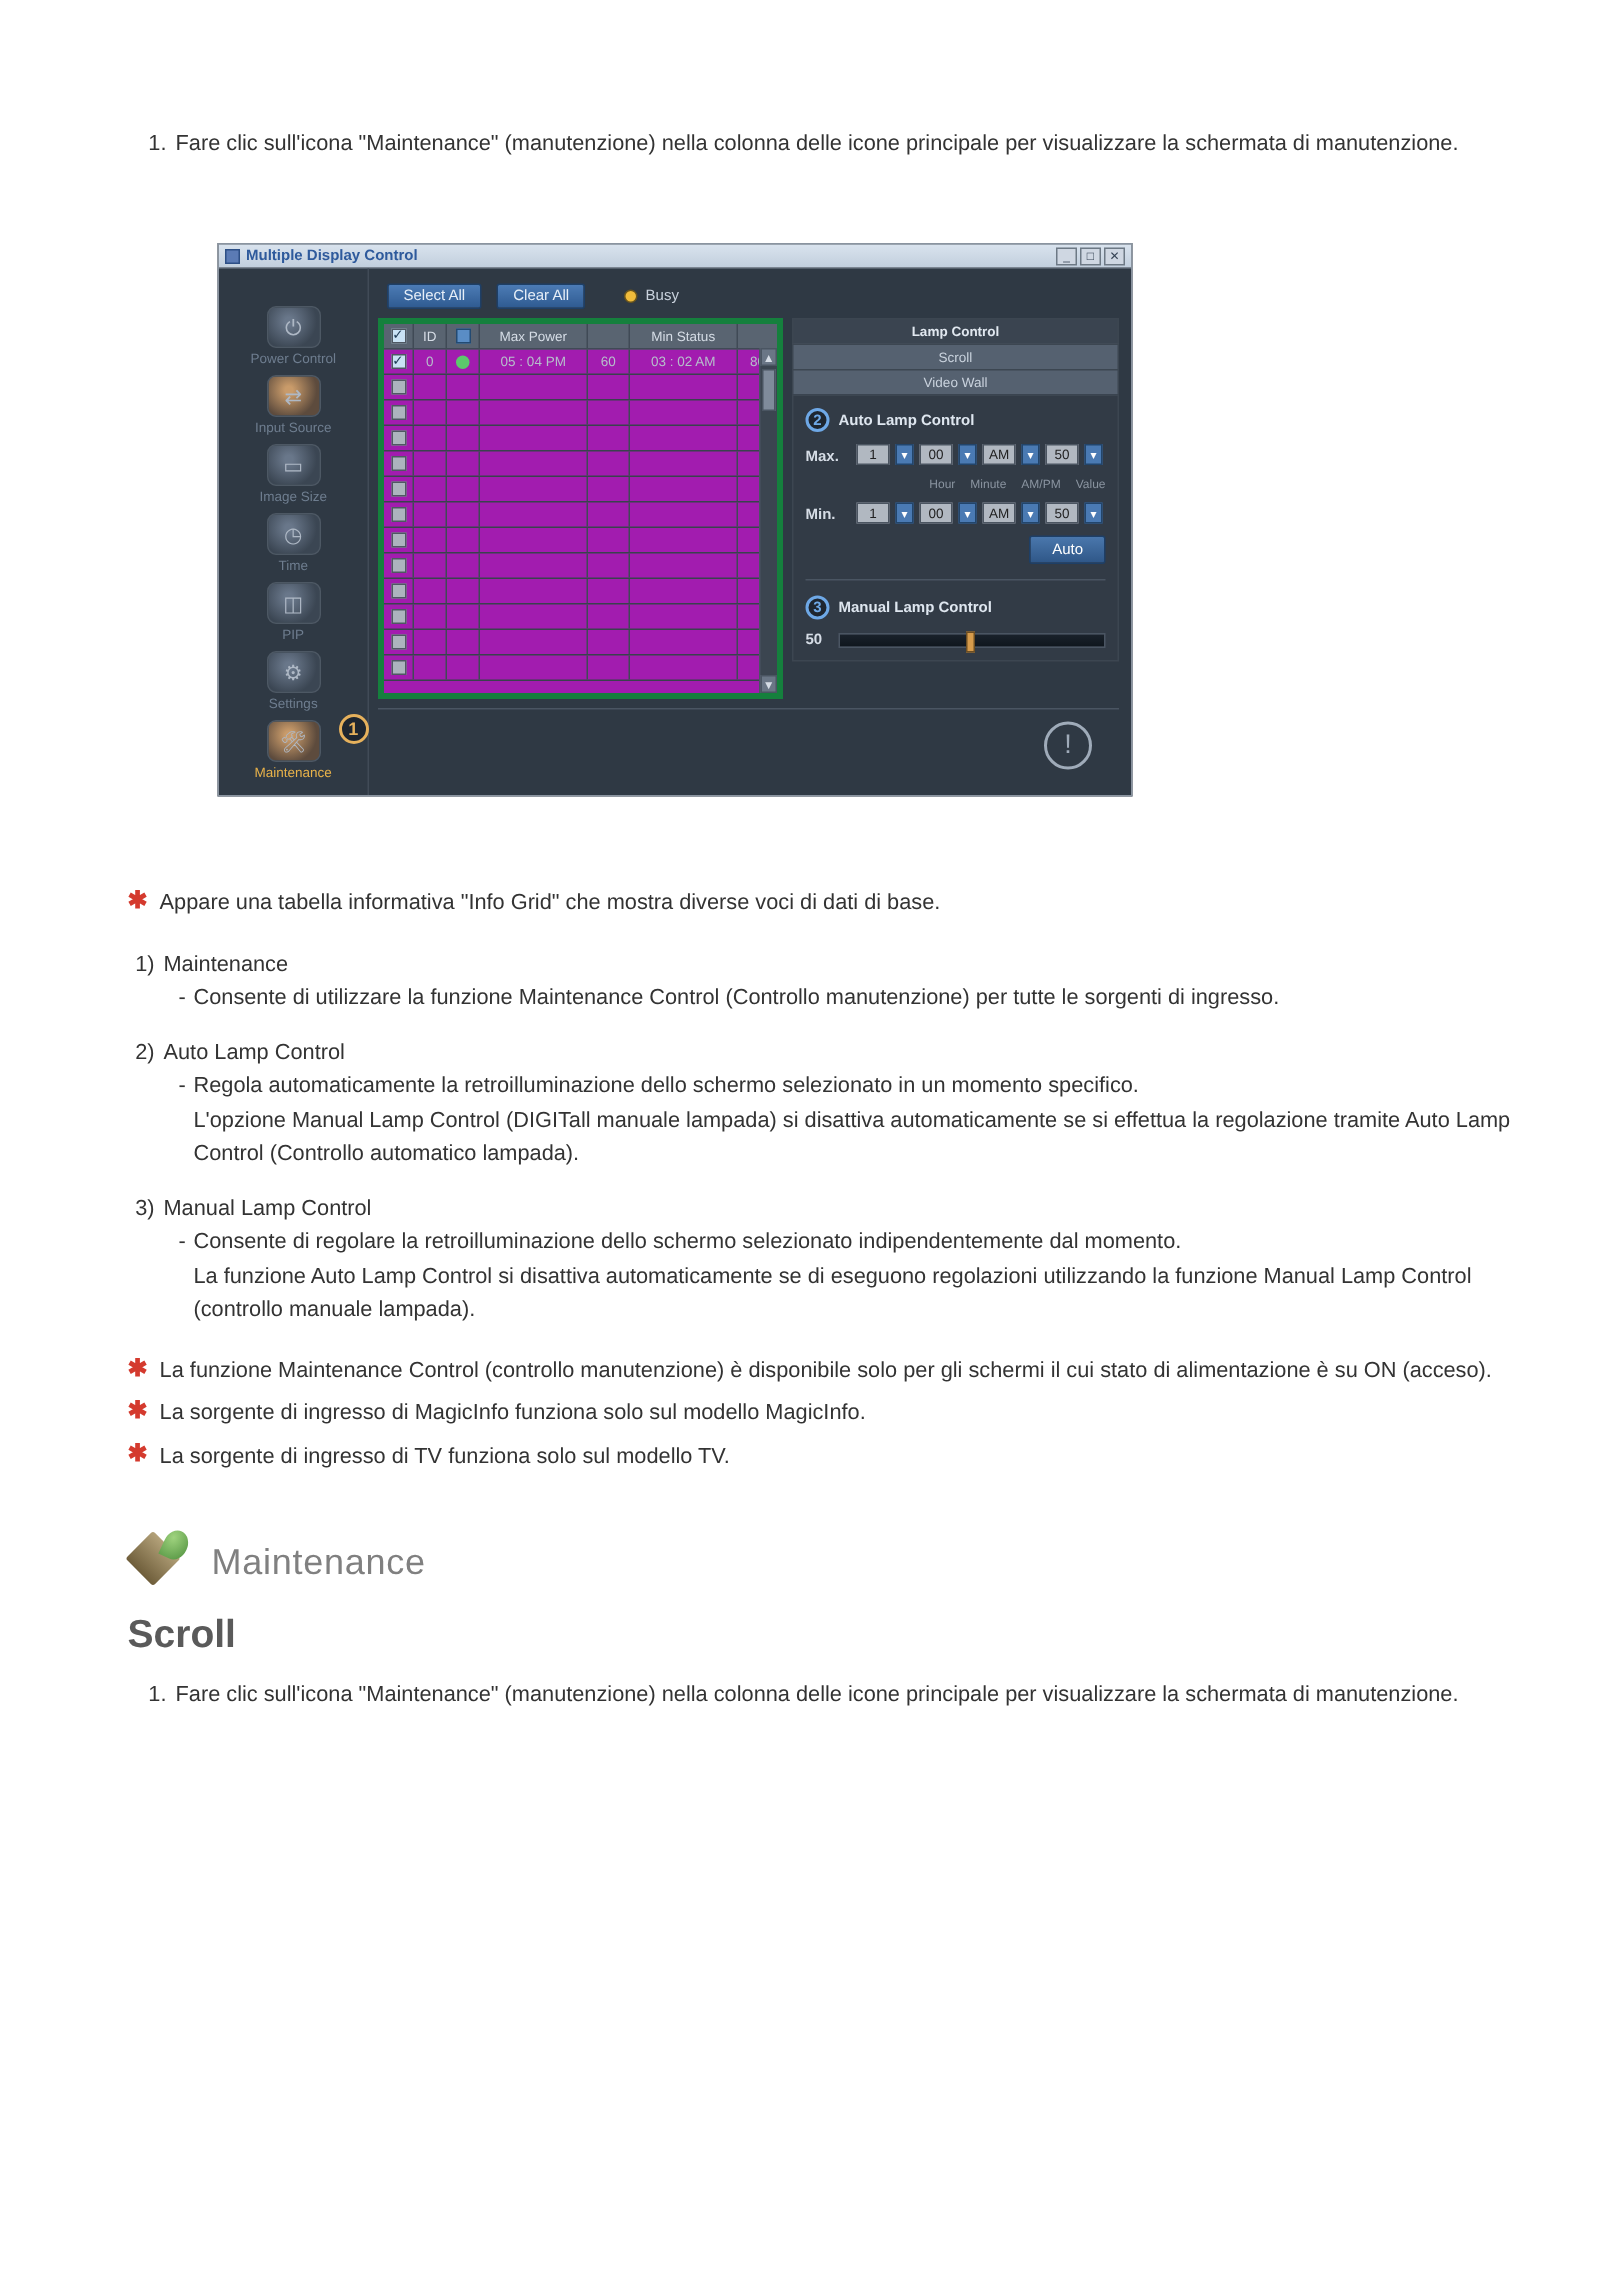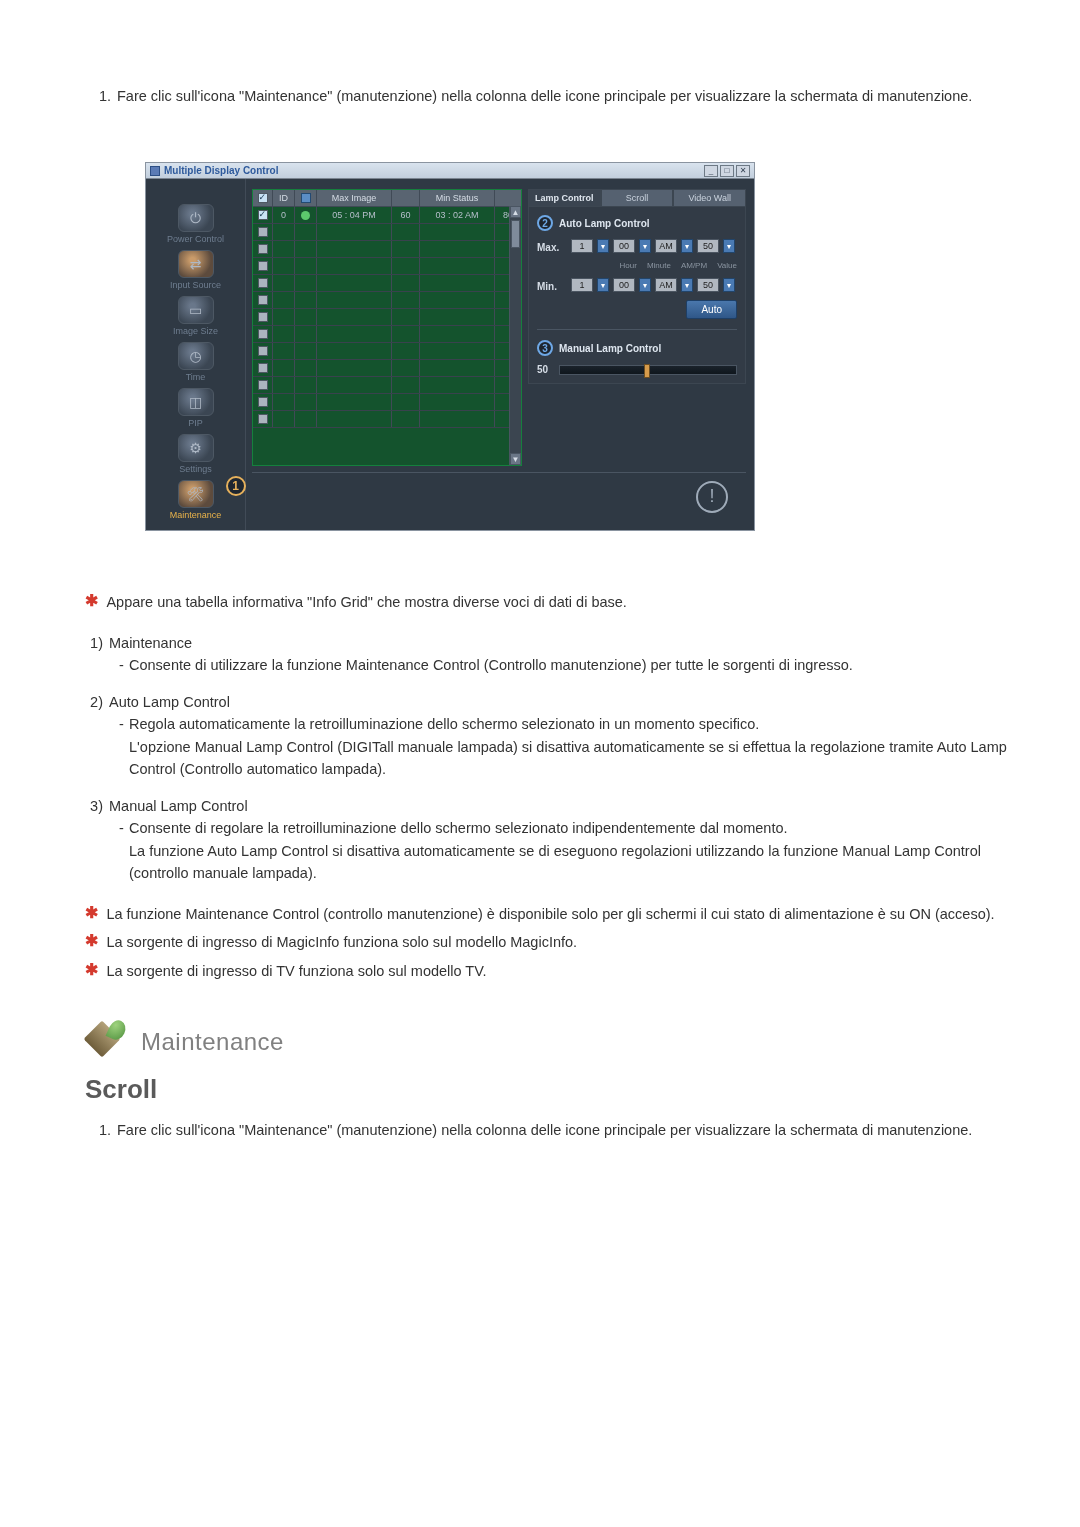--- a/index.html
+++ b/index.html
@@ -27,38 +27,38 @@
   .side-glyph { width: 36px; height: 28px; border-radius: 6px; background: radial-gradient(circle at 40% 35%, #69778a 10%, #3b4653 70%); border: 1px solid #4d5864; display: flex; align-items: center; justify-content: center; font-size: 14px; color: #aeb8c5; }
   .side-glyph.warm { background: radial-gradient(circle at 40% 35%, #c99b6a 10%, #5d4b3d 70%); }
 
   .main { flex: 1; padding: 10px 8px 10px 6px; display: flex; flex-direction: column; gap: 6px; }
   .btn-row { display: flex; align-items: center; gap: 10px; padding-left: 6px; }
   .blu-btn { background: linear-gradient(#4c7bb5,#2f5b91); color: #e7eff8; border: 1px solid #1e3f66; padding: 2px 10px; font-size: 10px; border-radius: 2px; }
   .busy { display: flex; align-items: center; gap: 5px; margin-left: 16px; }
   .busy-dot { width: 9px; height: 9px; border-radius: 50%; background: #f0bc3b; border: 1px solid #6a551d; }
 
   .mid-row { display: flex; gap: 6px; flex: 1; position: relative; }
-  .grid-pane { flex: 1; background: #14532d; border: 1px solid #15803d; }
+  .grid-pane { flex: 1; background: #a21caf; border: 4px solid #15803d; }
   .grid-head { display: flex; background: #596471; color: #d6dde6; font-size: 9px; border-bottom: 1px solid #404a56; }
   .grid-head > div, .grid-row > div { border-right: 1px solid #404a56; min-height: 16px; display: flex; align-items: center; justify-content: center; padding: 0 2px; }
   .c-chk { width: 20px; } .c-id { width: 22px; } .c-pwr { width: 22px; } .c-max { flex: 1.3; } .c-mx { width: 28px; } .c-min { flex: 1.3; } .c-mn { width: 26px; }
   .grid-body { position: relative; }
   .grid-row { display: flex; color: #b6bfcb; font-size: 9px; border-bottom: 1px solid #39424d; }
   .chkbox { width: 10px; height: 10px; background: #acb4be; border: 1px solid #4f5863; }
   .chkbox.on { background: #c9e2f5; position: relative; }
   .chkbox.on::after { content: "✓"; position: absolute; left: 0; top: -2px; font-size: 9px; color: #1d3a55; }
   .pwr-dot { width: 9px; height: 9px; border-radius: 50%; }
   .pwr-dot.g { background: #5cc96c; }
   .scrollbar { position: absolute; right: 0; top: 16px; bottom: 0; width: 12px; background: #3b4550; border-left: 1px solid #4a5562; }
   .scroll-up, .scroll-dn { position: absolute; left: 0; right: 0; height: 12px; background: #6a7686; border: 1px solid #4a5562; display: flex; align-items: center; justify-content: center; font-size: 8px; color: #d6dde6; }
   .scroll-up { top: 0; } .scroll-dn { bottom: 0; }
   .scroll-thumb { position: absolute; left: 1px; right: 1px; top: 14px; height: 28px; background: #7f8b9b; border: 1px solid #4a5562; }
 
   .tab-pane { width: 218px; display: flex; flex-direction: column; gap: 0; }
-  .tabs { display: flex; gap: 0; }
+  .tabs { display: flex; gap: 0; flex-direction: column; }
   .tab { flex: 1; text-align: center; padding: 3px 0; font-size: 9px; background: #556170; border: 1px solid #3c4651; border-bottom: none; color: #c9d2dd; }
   .tab.active { background: #3a4450; color: #e0e7ef; font-weight: bold; }
   .panel { border: 1px solid #3c4651; background: #323b46; padding: 8px; display: flex; flex-direction: column; gap: 8px; }
   .panel-head { display: flex; align-items: center; gap: 6px; font-weight: bold; color: #dee6ef; }
   .chip { width: 16px; height: 16px; border: 2px solid #6ea8e6; border-radius: 50%; display: flex; align-items: center; justify-content: center; font-size: 10px; color: #6ea8e6; background: #1e2630; }
   .chip-amber { position: absolute; width: 20px; height: 20px; border: 2px solid #e6b15c; border-radius: 50%; display: flex; align-items: center; justify-content: center; font-size: 12px; color: #e6b15c; background: #1e2630; font-weight: bold; }
   .form-row { display: flex; align-items: flex-end; gap: 4px; color: #d6dde6; }
   .form-row .lab { width: 30px; font-weight: bold; }
   .sel { width: 22px; height: 14px; background: #b1b8c1; border: 1px solid #4b5561; color: #222; display: flex; align-items: center; justify-content: center; font-size: 9px; }
   .dd { width: 12px; height: 14px; background: #4a7ab3; border: 1px solid #22456b; color: #fff; display: flex; align-items: center; justify-content: center; font-size: 8px; }
@@ -139,32 +139,40 @@
           <span>Settings</span>
         </div>
         <div class="side-item active" style="position:relative;">
           <div class="side-glyph warm">🛠</div>
           <span>Maintenance</span>
           <span class="chip-amber" style="right:-10px; top:-4px;">1</span>
         </div>
       </div>
 
       <div class="main">
+        <div class="btn-row">
+          <span class="blu-btn">Select All</span>
+          <span class="blu-btn">Clear All</span>
+          <span class="busy">
+            <span class="busy-dot"></span>
+            <span>Busy</span>
+          </span>
+        </div>
 
         <div class="mid-row">
           <div class="grid-pane" style="position:relative;">
             <div class="grid-head">
               <div class="c-chk">
                   <span class="chkbox on"></span>
                 </div>
               <div class="c-id">ID</div>
               <div class="c-pwr">
                   <span style="width:10px;height:10px;background:#5a8dc5;border:1px solid #234a72;"></span>
                 </div>
-              <div class="c-max">Max Image</div>
+              <div class="c-max">Max Power</div>
               <div class="c-mx"></div>
               <div class="c-min">Min Status</div>
               <div class="c-mn" style="border-right:none;"></div>
             </div>
             <div class="grid-body">
               <div class="grid-row">
                 <div class="c-chk">
                     <span class="chkbox on"></span>
                   </div>
                 <div class="c-id">0</div>

